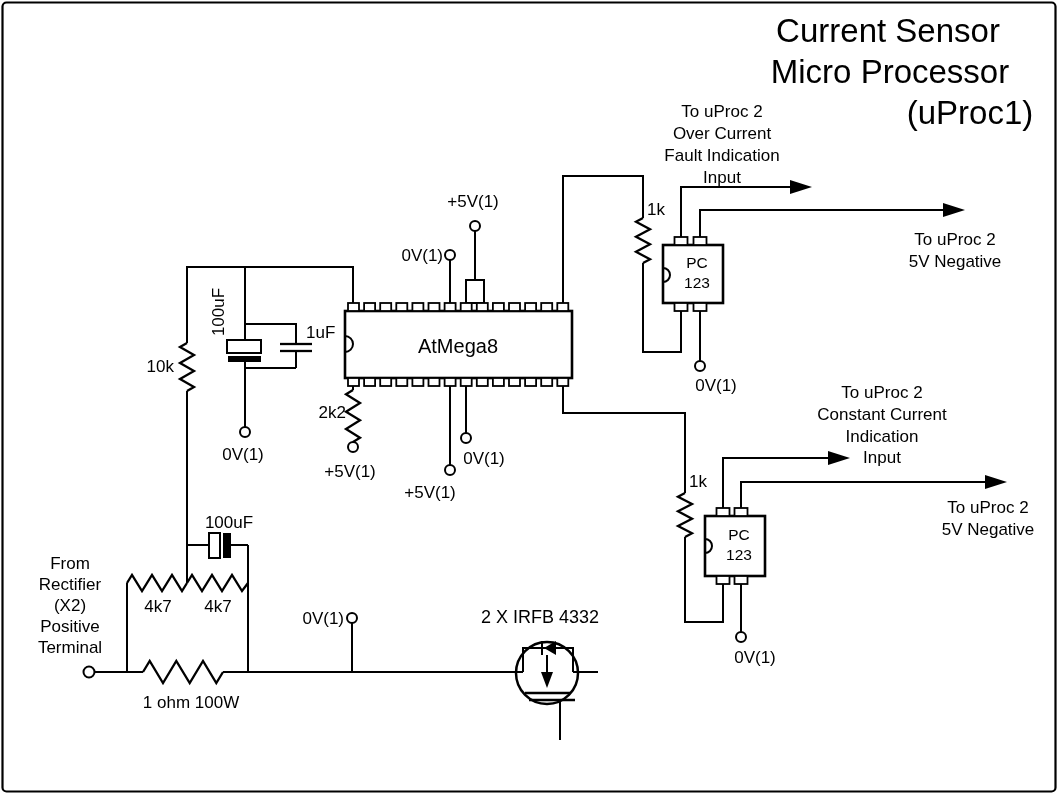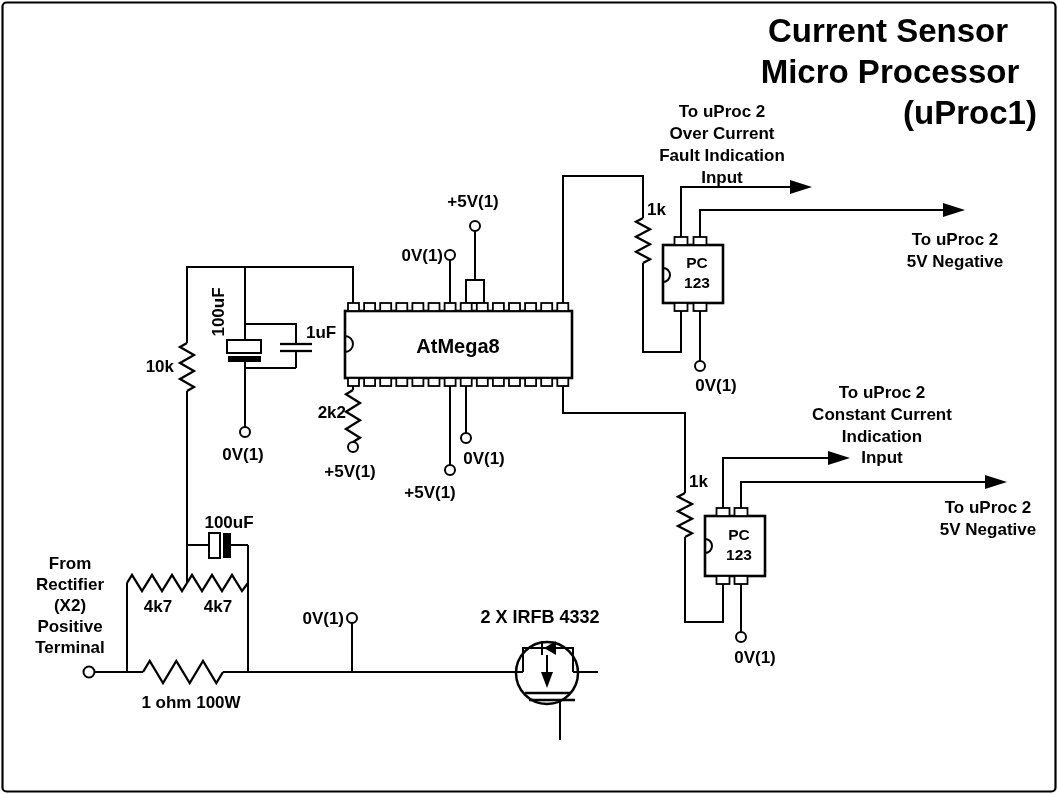--- a/index.html
+++ b/index.html
@@ -1,16 +1,16 @@
 <!DOCTYPE html>
 <html><head>
 <meta charset="utf-8">
 <style>
   html,body{margin:0;padding:0;background:#ffffff;}
-  .stage{width:880px;height:794px;position:relative;background:#ffffff;font-weight:bold;}
+  .stage{width:880px;height:794px;position:relative;background:#ffffff;}
   svg{display:block;}
   
   .w{fill:none;stroke:#000;stroke-width:2;stroke-linejoin:miter;stroke-linecap:butt;}
   
   .r{fill:none;stroke:#000;stroke-width:2.3;stroke-linejoin:miter;}
   
   .box{fill:#fff;stroke:#000;stroke-width:2.6;}
   .pin{fill:#fff;stroke:#000;stroke-width:1.8;}
   .term{fill:#fff;stroke:#000;stroke-width:2;}
   .cap{fill:#fff;stroke:#000;stroke-width:2;}

